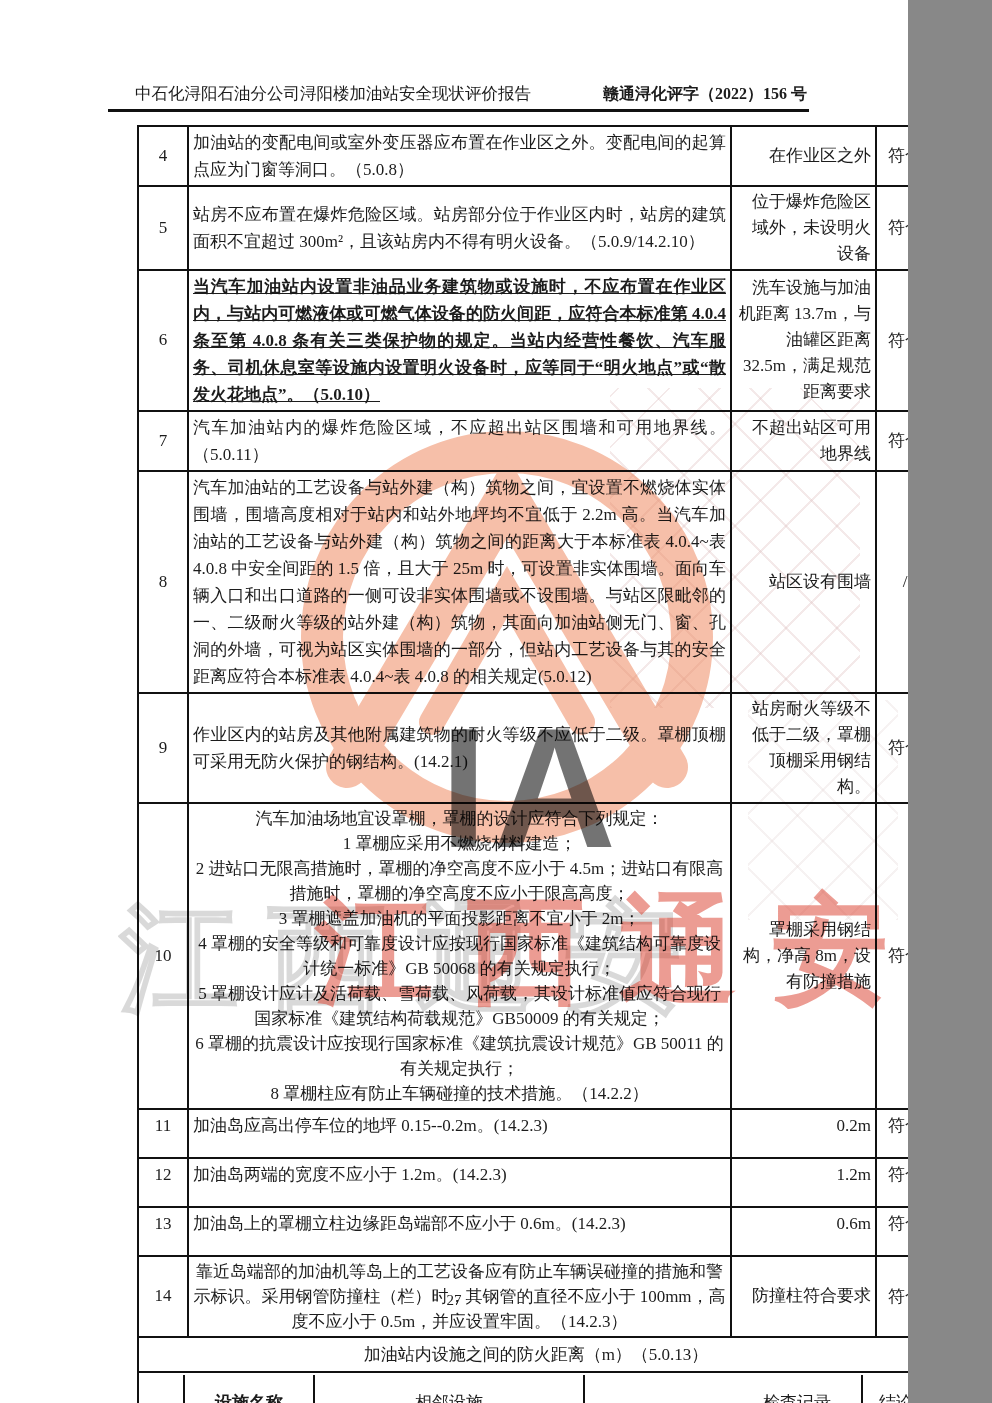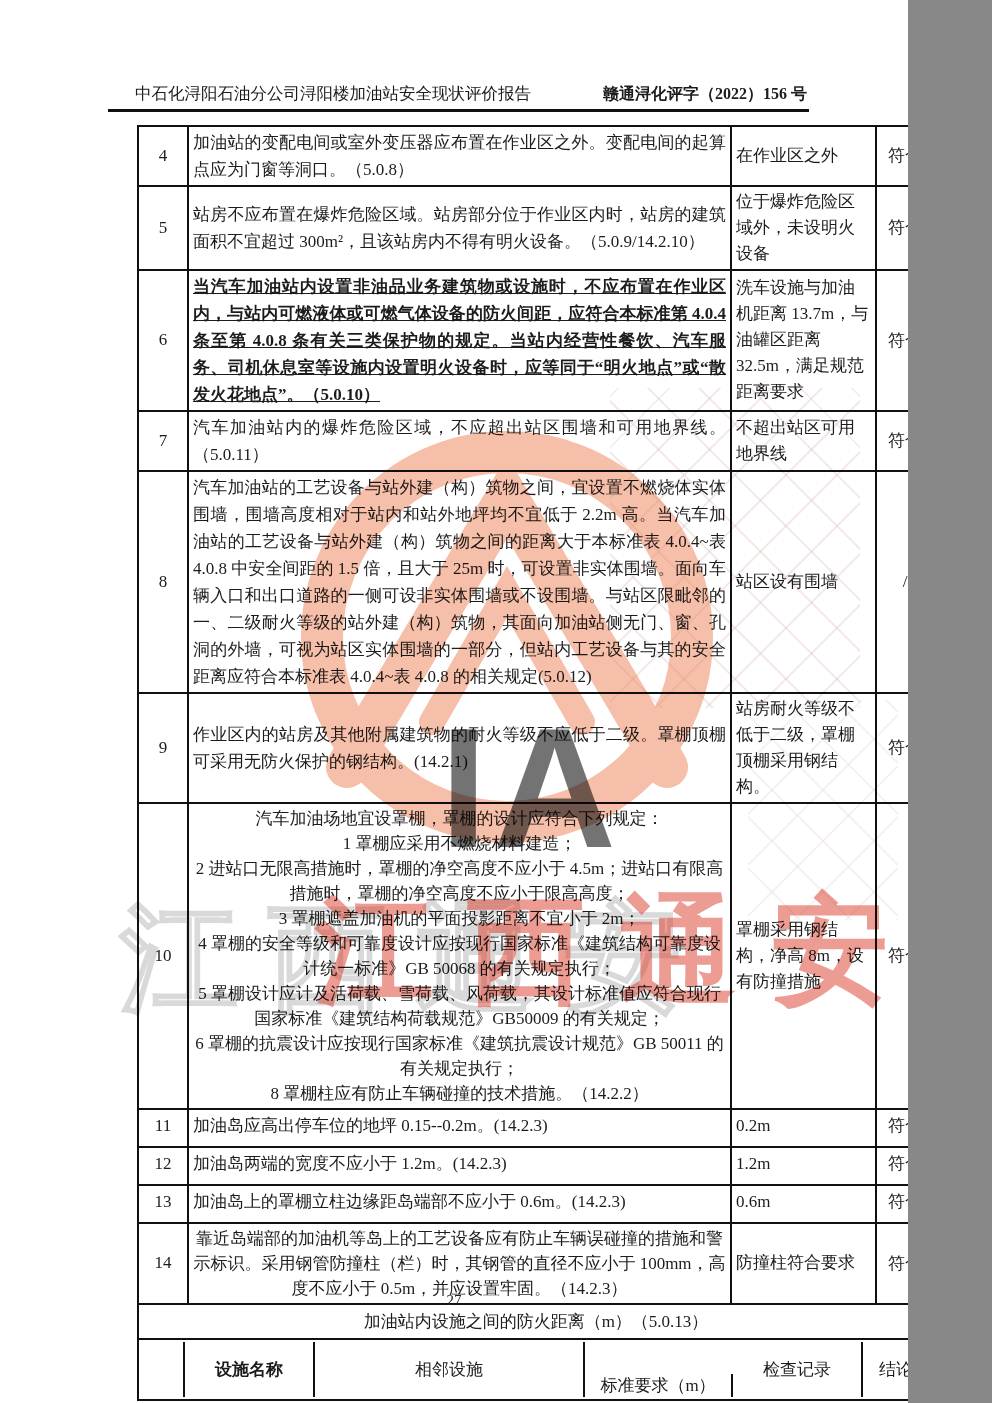--- a/index.html
+++ b/index.html
@@ -22,25 +22,25 @@
     table-layout:fixed;
   }
   table.checklist td{
     border:2px solid #111;
     font-size:17px;
     vertical-align:middle;
     padding:2px 4px;
   }
   td.c-no{width:40px;text-align:center;}
   td.c-desc{width:533px;text-align:justify;padding:3px 7px;line-height:27px;white-space:pre-line;}
-  td.c-rec{width:135px;text-align:left;line-height:26px;padding:2px 5px;}
+  td.c-rec{width:135px;text-align:right;line-height:26px;padding:2px 5px;}
   td.c-con{width:48px;text-align:center;}
   tr.r-bold td.c-desc{font-weight:bold;text-decoration:underline;}
   tr.r-tight td.c-desc{line-height:25px;text-align:center;}
-  tr.r-short td{height:30px;padding-top:1px;padding-bottom:5px;}
+  tr.r-short td{height:30px;padding-top:1px;padding-bottom:16px;}
   td.c-span{text-align:center;height:29px;margin-top:48px;}
   td.c-sub{padding:0;height:34px;}
   .sub-grid{display:flex;width:100%;height:100%;align-items:stretch;}
   .sub-grid .cell{
     display:flex;align-items:center;justify-content:center;
     font-size:17px;border-right:2px solid #111;
   }
   .sub-grid .cell:last-child{border-right:none;}
   .sc0{width:40px;}.sc1{width:128px;font-weight:bold;}.sc2{width:268px;}.sc3{width:146px;margin-top:32px;}.sc4{width:128px;}.sc5{flex:1;}
   .page-number{position:absolute;left:0;right:0;top:1292px;text-align:center;font-size:15px;z-index:1;}

